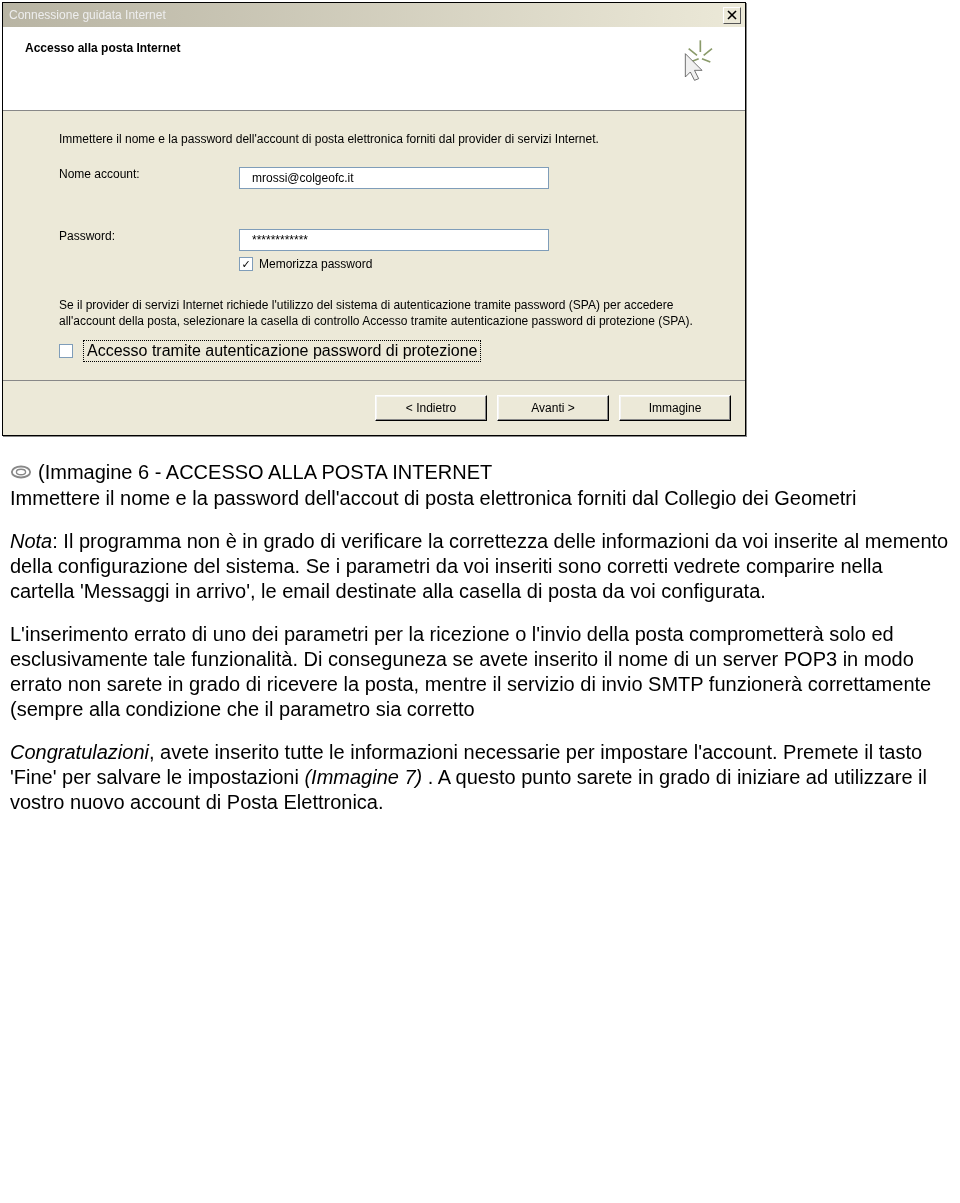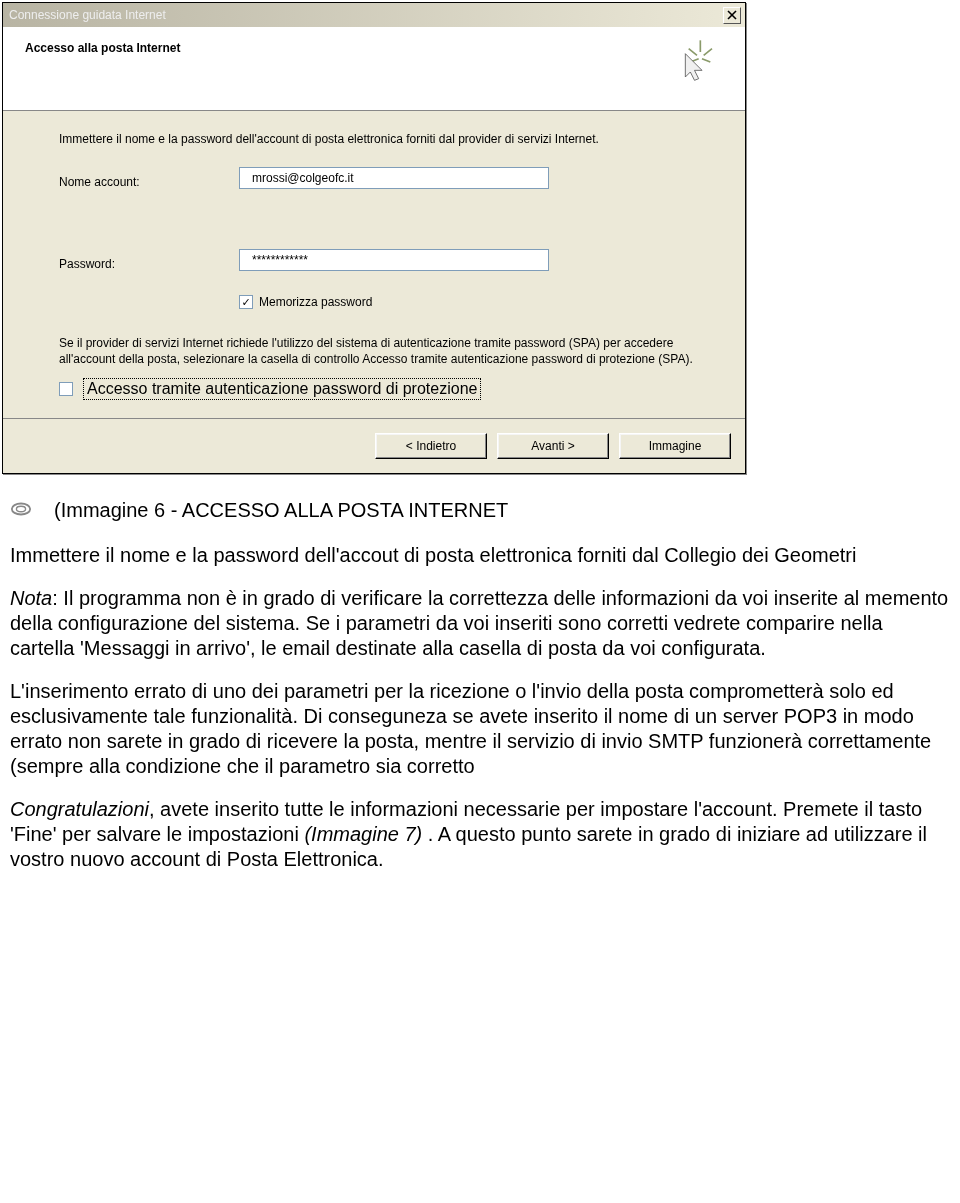--- a/index.html
+++ b/index.html
@@ -70,22 +70,22 @@
     font-family: Tahoma, sans-serif;
     font-size: 12px;
     color: #000;
   }
   .intro {
     margin-bottom: 20px;
     line-height: 1.35;
   }
   .form-row {
     display: flex;
-    align-items: flex-end;
-    margin-bottom: 24px;
+    align-items: flex-start;
+    margin-bottom: 4px;
   }
   .form-label {
     width: 180px;
   }
   .text-input {
     width: 310px;
     height: 22px;
     font-family: Tahoma, sans-serif;
     font-size: 12px;
     padding: 2px 12px;
@@ -153,23 +153,23 @@
     font-size: 20px;
     line-height: 1.25;
     color: #000;
   }
   .doc-h {
     font-size: 20px;
     margin-bottom: 22px;
   }
   .doc-row1 {
     display: flex;
-    align-items: flex-start;
-    gap: 22px;
-    margin-bottom: 20px;
+    align-items: center;
+    gap: 6px;
+    margin-bottom: 1px;
   }
   .ring-icon {
     width: 22px;
     height: 22px;
     flex-shrink: 0;
   }
   .doc p { margin-bottom: 18px; }
   .italic { font-style: italic; }
 </style>
 </head>

